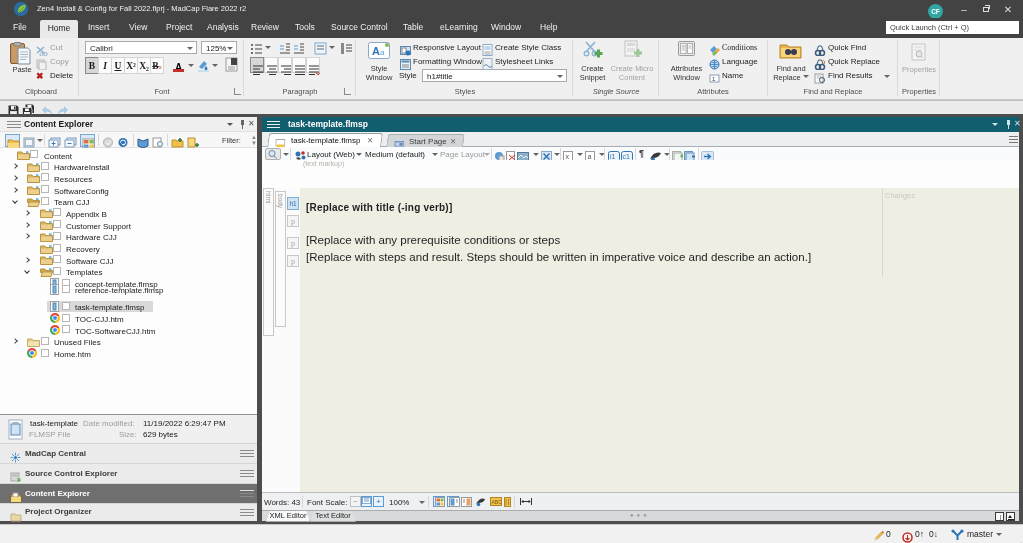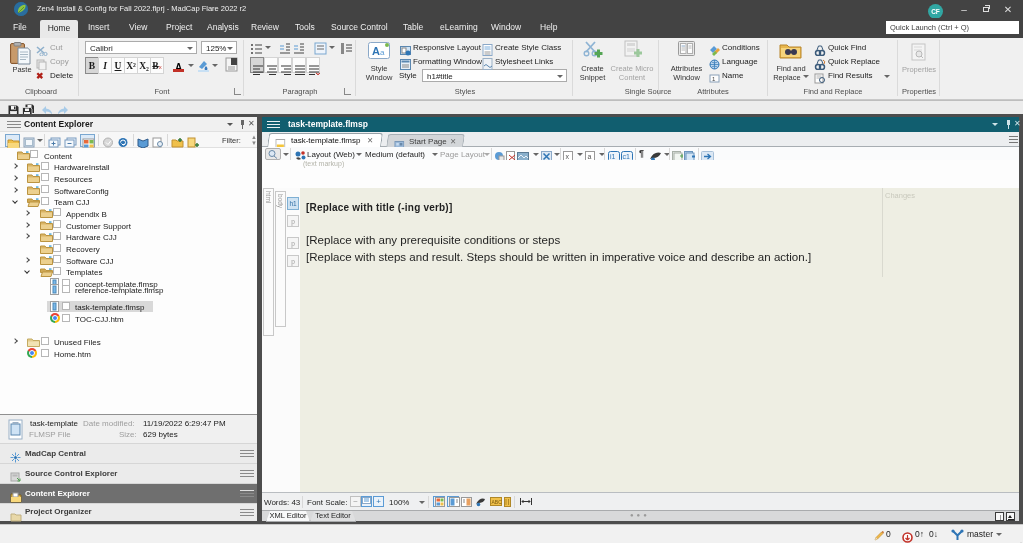--- a/index.html
+++ b/index.html
@@ -148,21 +148,21 @@
       <div class="abs gdiv" style="left:572px;"></div>
     <div class="abs gdiv" style="left:658px;"></div>
       <div class="abs gdiv" style="left:767px;"></div>
     <div class="abs gdiv" style="left:897px;"></div>
       <div class="abs gdiv" style="left:939px;"></div>
 
     <div class="abs glabel" style="left:11px;width:60px;">Clipboard</div>
     <div class="abs glabel" style="left:132px;width:60px;">Font</div>
     <div class="abs glabel" style="left:270px;width:60px;">Paragraph</div>
     <div class="abs glabel" style="left:435px;width:60px;">Styles</div>
-    <div class="abs glabel" style="left:608px;width:80px;">Single Source</div>
+    <div class="abs glabel" style="left:576px;width:80px;font-style:italic;">Single Source</div>
     <div class="abs glabel" style="left:683px;width:60px;">Attributes</div>
     <div class="abs glabel" style="left:793px;width:80px;">Find and Replace</div>
     <div class="abs glabel" style="left:889px;width:60px;">Properties</div>
     <div class="abs dlauncher" style="left:234px;top:50px;"></div>
     <div class="abs dlauncher" style="left:344px;top:50px;"></div>
 
     <div class="abs" style="left:10px;top:4px;">
       <svg width="21" height="24">
           <rect x="0.5" y="1.5" width="14" height="20" rx="1.5" fill="#b98a5e" stroke="#8a5a30"></rect>
           <rect x="1.5" y="2.5" width="12" height="18" fill="#c89a6a"></rect>
@@ -349,21 +349,21 @@
           <line x1="3.5" y1="9" x2="7" y2="9" stroke="#b8b8b8"></line>
           <line x1="10.5" y1="5" x2="13.5" y2="5" stroke="#b8b8b8"></line>
           <line x1="10.5" y1="7" x2="13.5" y2="7" stroke="#b8b8b8"></line>
         </svg></div>
     <div class="abs bigbtn" style="left:668px;top:26px;width:37px;">Attributes<br>Window</div>
     <div class="abs sico" style="left:709px;top:4px;"><svg width="12" height="11">
           <path d="M1 5 l4 -4 l3 3 l-4 4 z" fill="#5a9bd5"></path>
           <path d="M5 7 l4 -4 l2 2 l-4 4 z" fill="#e8a33d"></path>
           <path d="M3 9 l3 -3 l2 2 l-3 3 z" fill="#7cba4e"></path>
         </svg></div>
-    <div class="abs rtext" style="left:722px;top:4.5px;">Conditions</div>
+    <div class="abs rtext" style="left:722px;top:4.5px;font-family:Liberation Serif, serif;">Conditions</div>
     <div class="abs sico" style="left:709px;top:18px;"><svg width="12" height="11">
           <circle cx="5.5" cy="5.5" r="4.5" fill="#bcd6ee" stroke="#2e75b5"></circle>
           <path d="M1 5.5 h9 M5.5 1 v9 M2.5 3 q3 2 6 0 M2.5 8 q3 -2 6 0" stroke="#2e75b5" fill="none" stroke-width="0.7"></path>
         </svg></div>
     <div class="abs rtext" style="left:722px;top:18.5px;">Language</div>
     <div class="abs sico" style="left:709px;top:32px;"><svg width="12" height="11">
           <rect x="1" y="2" width="9" height="7" fill="#fdfdfd" stroke="#8aa0b8"></rect>
           <text x="3" y="8" font-size="6" fill="#444" font-family="Liberation Sans">1</text>
         </svg></div>
     <div class="abs rtext" style="left:722px;top:32.5px;">Name</div>
@@ -626,20 +626,25 @@
                 <rect x="0.5" y="0.5" width="8" height="10" fill="#fff" stroke="#a0a0a0"></rect>
                 <rect x="3" y="2" width="3" height="7" fill="#7ab8e8" stroke="#4a88b8"></rect>
               </svg></span>
             <span class="tchk" style="left:62px;"></span>
             <span class="tlabel" style="left:75px;">task-template.flmsp</span>
           </div>
         <div class="trow" style="left:0;top:165px;width:254px;">
             <span class="chrico" style="left:50px;"></span>
             <span class="tchk" style="left:62px;"></span>
             <span class="tlabel" style="left:75px;">TOC-CJJ.htm</span>
+          </div>
+        <div class="trow" style="left:0;top:176.7px;width:254px;">
+            <span class="chrico" style="left:50px;"></span>
+            <span class="tchk" style="left:62px;"></span>
+            <span class="tlabel" style="left:75px;">TOC-SoftwareCJJ.htm</span>
           </div>
         <div class="trow" style="left:0;top:188.4px;width:254px;">
             <span class="chev" style="left:13px;"></span>
             <span class="fold" style="left:27px;"><svg width="13" height="10">
                 <path d="M0.5 2 h4.5 l1 1.5 h6.5 v6 h-12 z" fill="#e3cc8e" stroke="#c4ab62"></path>
                 <path d="M1 4.5 h11 v4.5 h-11 z" fill="#f2e3b4"></path>
               </svg></span>
             <span class="tchk" style="left:41px;"></span>
             <span class="tlabel" style="left:54px;">Unused Files</span>
           </div>

